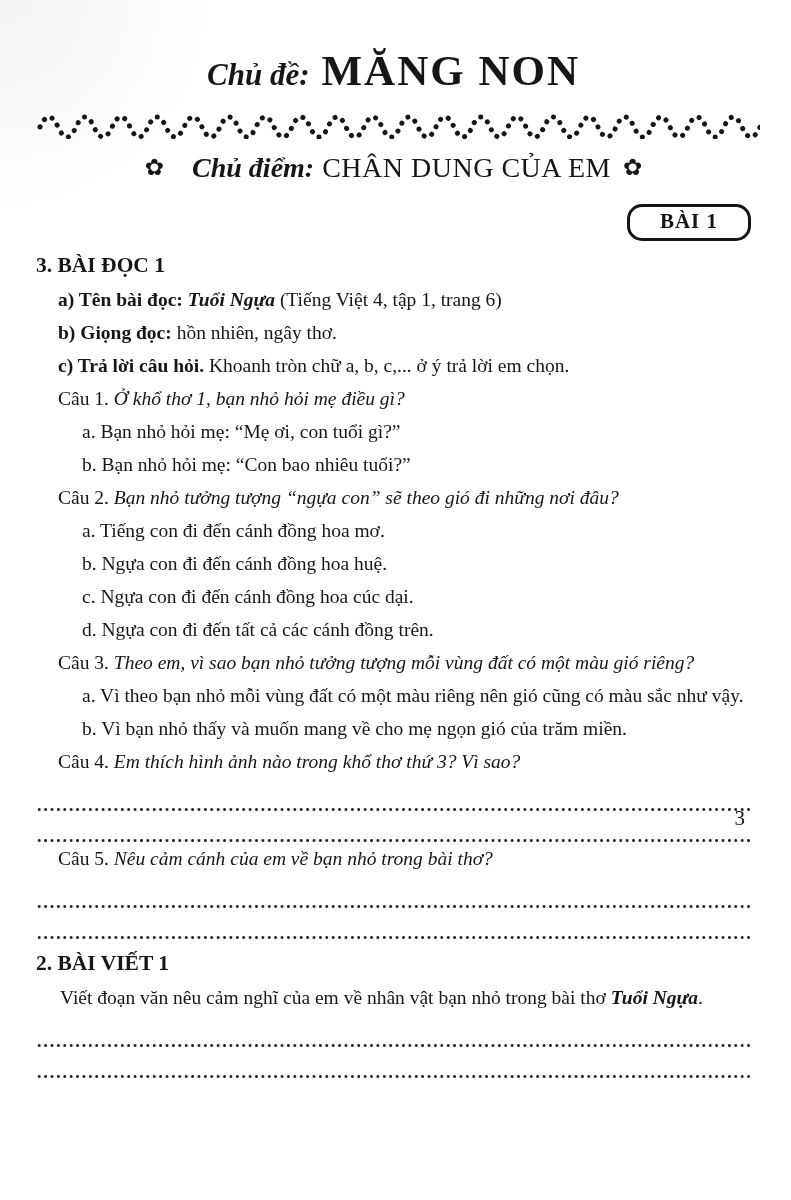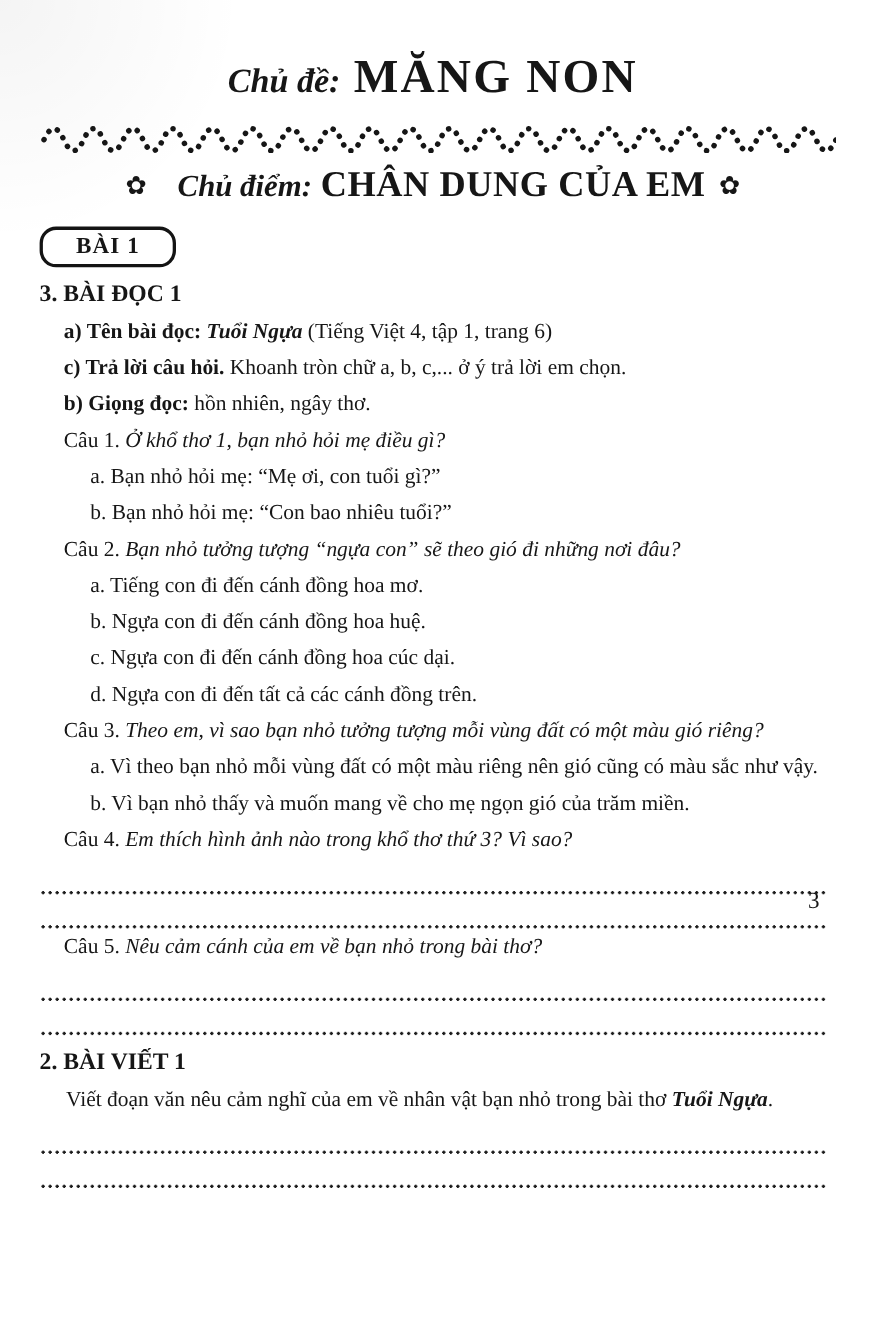--- a/index.html
+++ b/index.html
@@ -20,22 +20,22 @@
       #ffffff;
   }
   
   .theme-line { text-align:center; line-height:50px; white-space:nowrap; }
   .theme-label { font-weight:bold; font-style:italic; font-size:31px; }
   .theme-title { font-weight:bold; font-size:43px; letter-spacing:2px; margin-left:12px; }
   .wave { display:block; margin:4px auto 0; }
   .topic-line { text-align:center; margin-top:10px; line-height:38px; white-space:nowrap; }
   .flower { font-size:23px; vertical-align:2px; }
   .topic-label { font-weight:bold; font-style:italic; font-size:28px; margin:0 8px 0 28px; }
-  .topic-title { font-weight:bold; font-size:33px; margin-right:12px; letter-spacing:0.5px; }
-  .badge-row { text-align:left; margin:13px 0 8px; }
+  .topic-title { font-weight:normal; font-size:28px; margin-right:12px; letter-spacing:0.5px; }
+  .badge-row { text-align:right; margin:13px 0 8px; }
   .badge {
     display:inline-block;
     border:3px solid #141414;
     border-radius:15px;
     padding:2px 30px 4px;
     font-weight:bold;
     font-size:21px;
     letter-spacing:1px;
   }
   
@@ -91,27 +91,27 @@
 
   <h2 class="sec">3. BÀI ĐỌC 1</h2>
 
   <p class="line indent1">
     <b class="lab">a) Tên bài đọc:</b>
     <span class="bt">Tuổi Ngựa</span>
     <span class="refit">(Tiếng Việt 4</span><span>, tập 1, trang 6)</span>
   </p>
 
   <p class="line indent1">
-    <b class="lab">c) Trả lời câu hỏi.</b>
-    <span>Khoanh tròn chữ a, b, c,... ở ý trả lời em chọn.</span>
+    <b class="lab">b) Giọng đọc:</b>
+    <span>hồn nhiên, ngây thơ.</span>
   </p>
 
   <p class="line indent1">
-    <b class="lab">b) Giọng đọc:</b>
-    <span>hồn nhiên, ngây thơ.</span>
+    <b class="lab">c) Trả lời câu hỏi.</b>
+    <span>Khoanh tròn chữ a, b, c,... ở ý trả lời em chọn.</span>
   </p>
 
   <div>
     <p class="line indent1">
       <span>Câu 1.</span>
       <span class="qtext">Ở khổ thơ 1, bạn nhỏ hỏi mẹ điều gì?</span>
     </p>
     <div class="option">a. Bạn nhỏ hỏi mẹ: “Mẹ ơi, con tuổi gì?”</div>
     <div class="option">b. Bạn nhỏ hỏi mẹ: “Con bao nhiêu tuổi?”</div>
   </div>

